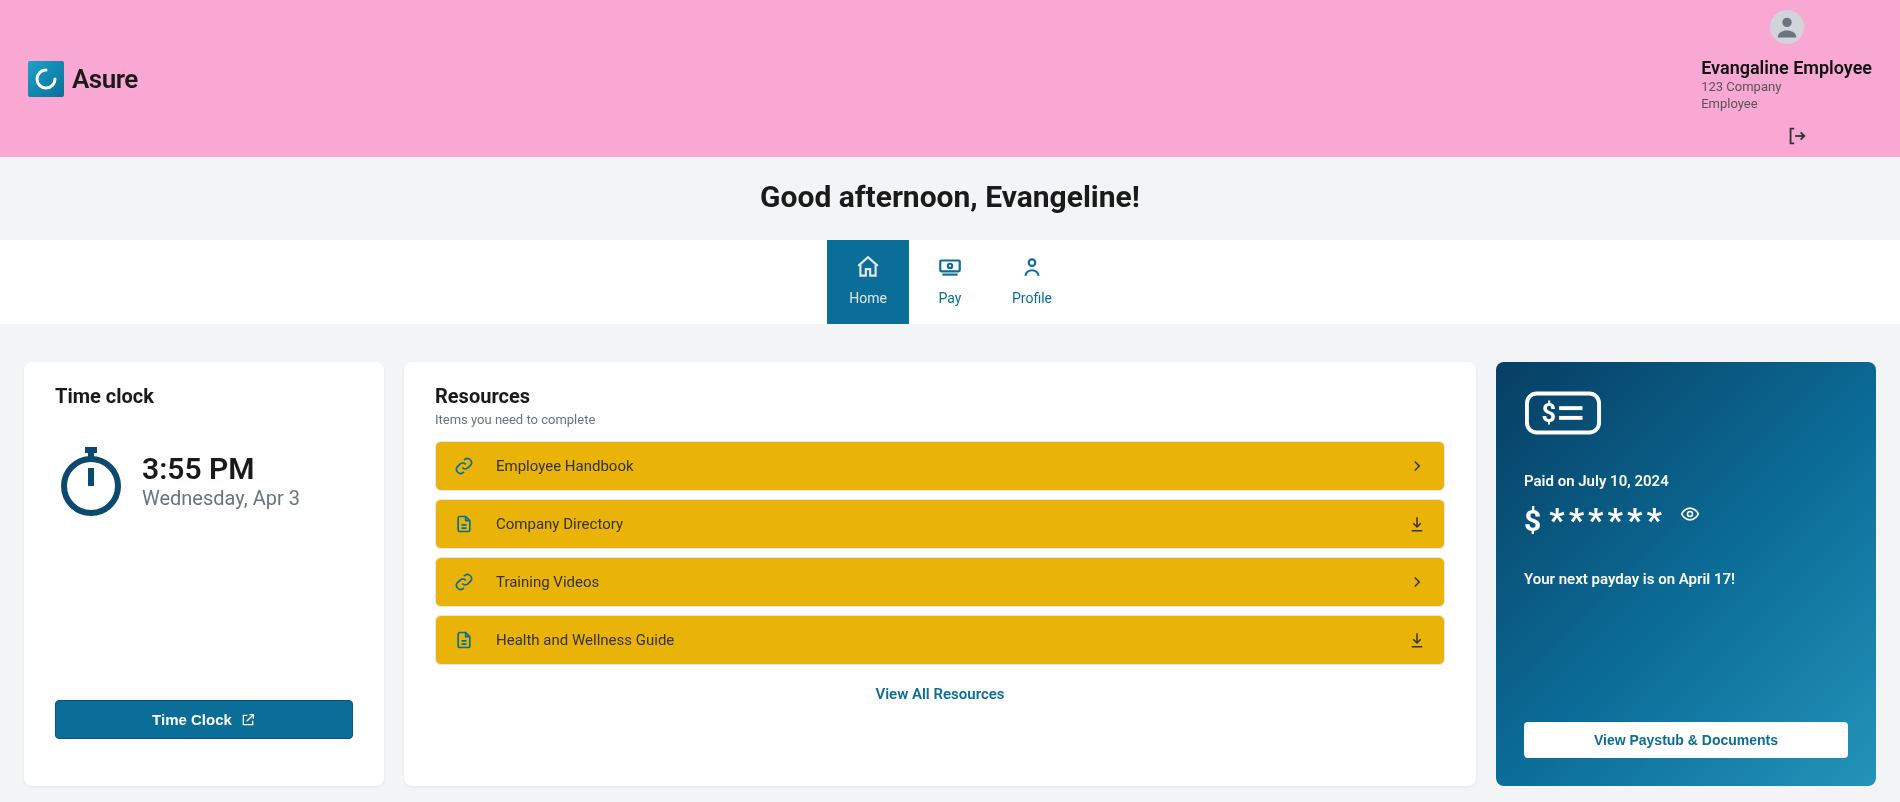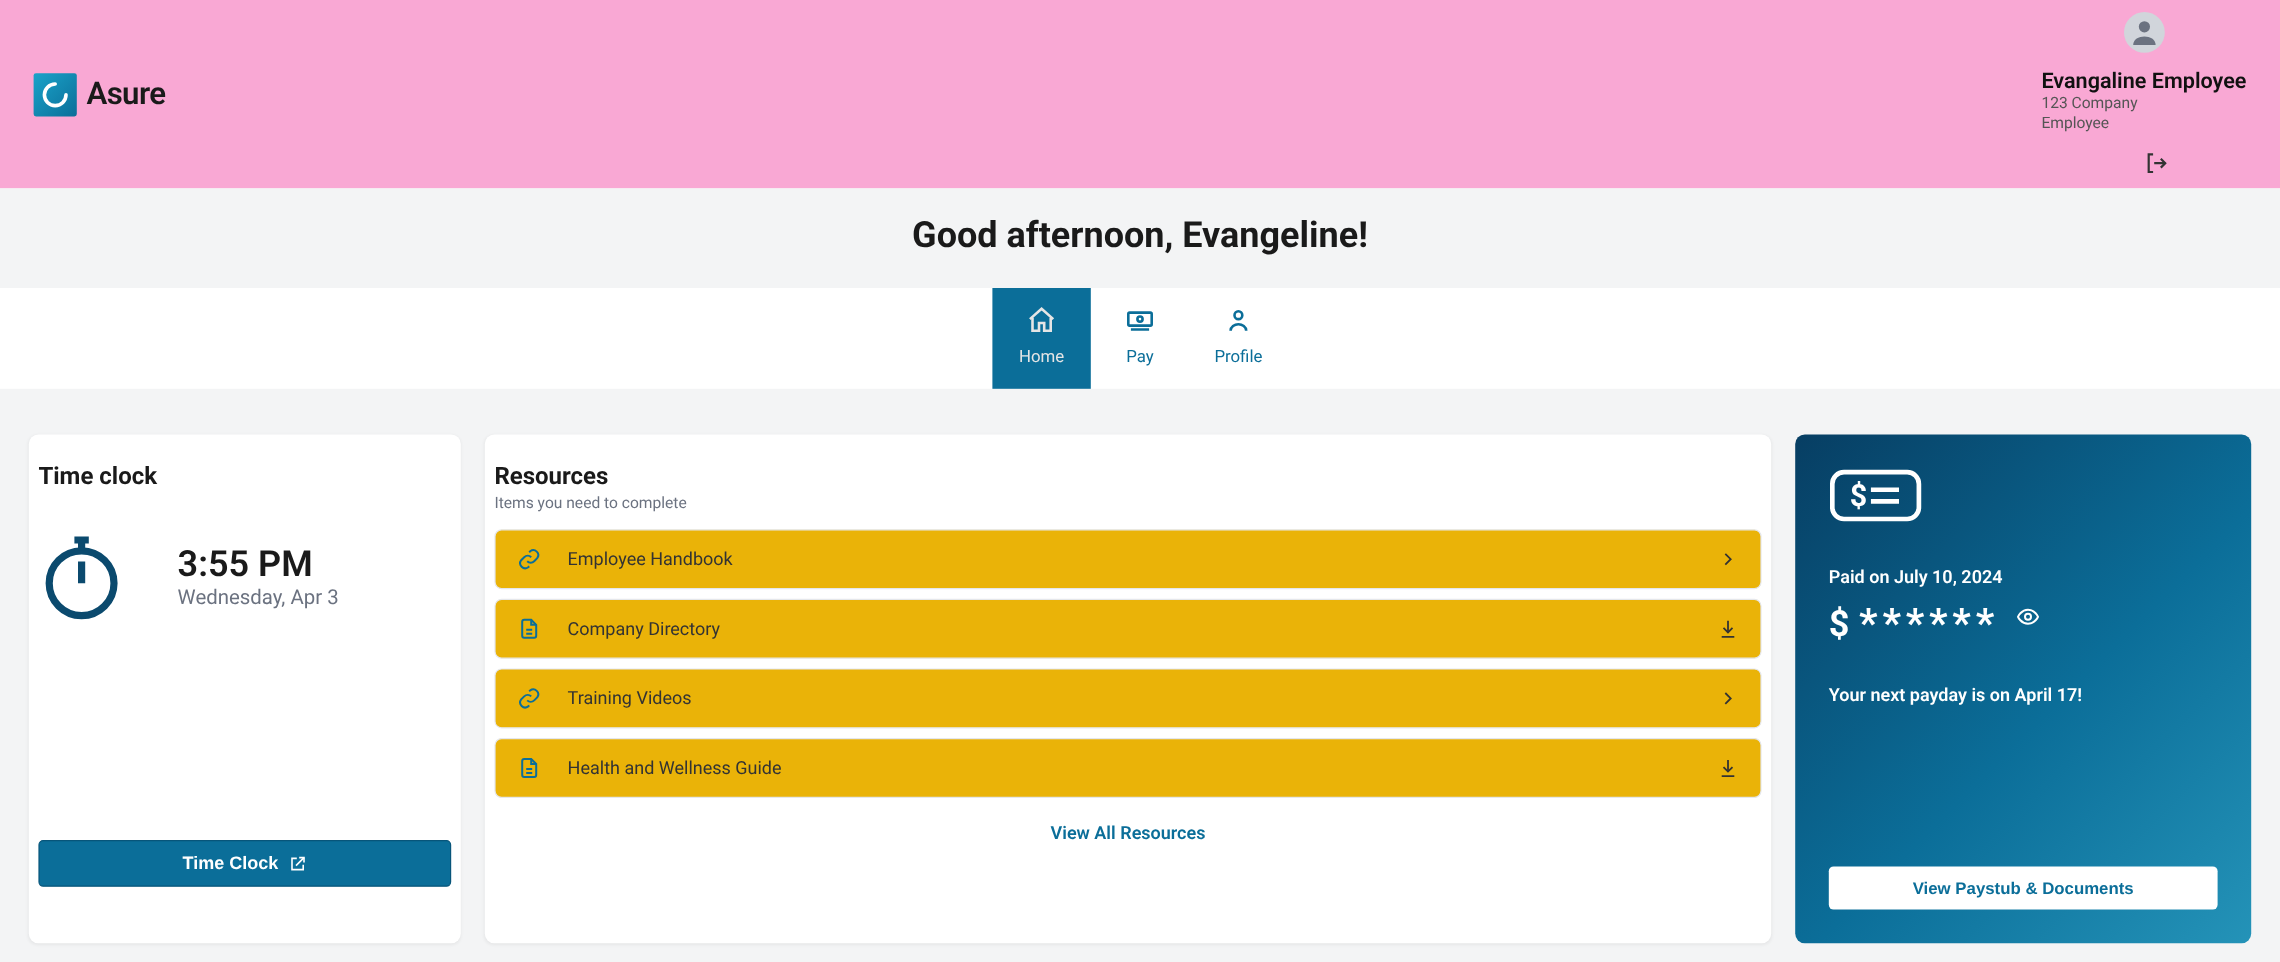--- a/index.html
+++ b/index.html
@@ -111,28 +111,28 @@
     padding: 38px 24px;
     display: grid;
     grid-template-columns: 360px 1fr 380px;
     gap: 20px;
     min-height: 500px;
   }
   .card {
     background: var(--card-bg);
     border-radius: 8px;
     box-shadow: 0 1px 3px rgba(0,0,0,0.06);
-    padding: 22px 8px;
+    padding: 22px 31px;
   }
   .card-title { font-size: 20px; font-weight: 700; margin: 0 0 4px; }
 
   
-  .time-block { display: flex; align-items: center; gap: 44px; margin-top: 28px; }
+  .time-block { display: flex; align-items: center; gap: 15px; margin-top: 28px; }
   .time-value { font-size: 30px; font-weight: 600; }
-  .time-date { font-size: 17px; color: var(--text-muted); margin-top: 0; }
+  .time-date { font-size: 20px; color: var(--text-muted); margin-top: 0; }
   .btn-primary {
     margin-top: 180px;
     width: 100%;
     background: var(--brand-teal);
     border: 1px solid var(--brand-dark-teal);
     color: #fff;
     font-weight: 600;
     font-size: 15px;
     padding: 10px 0;
     border-radius: 4px;

